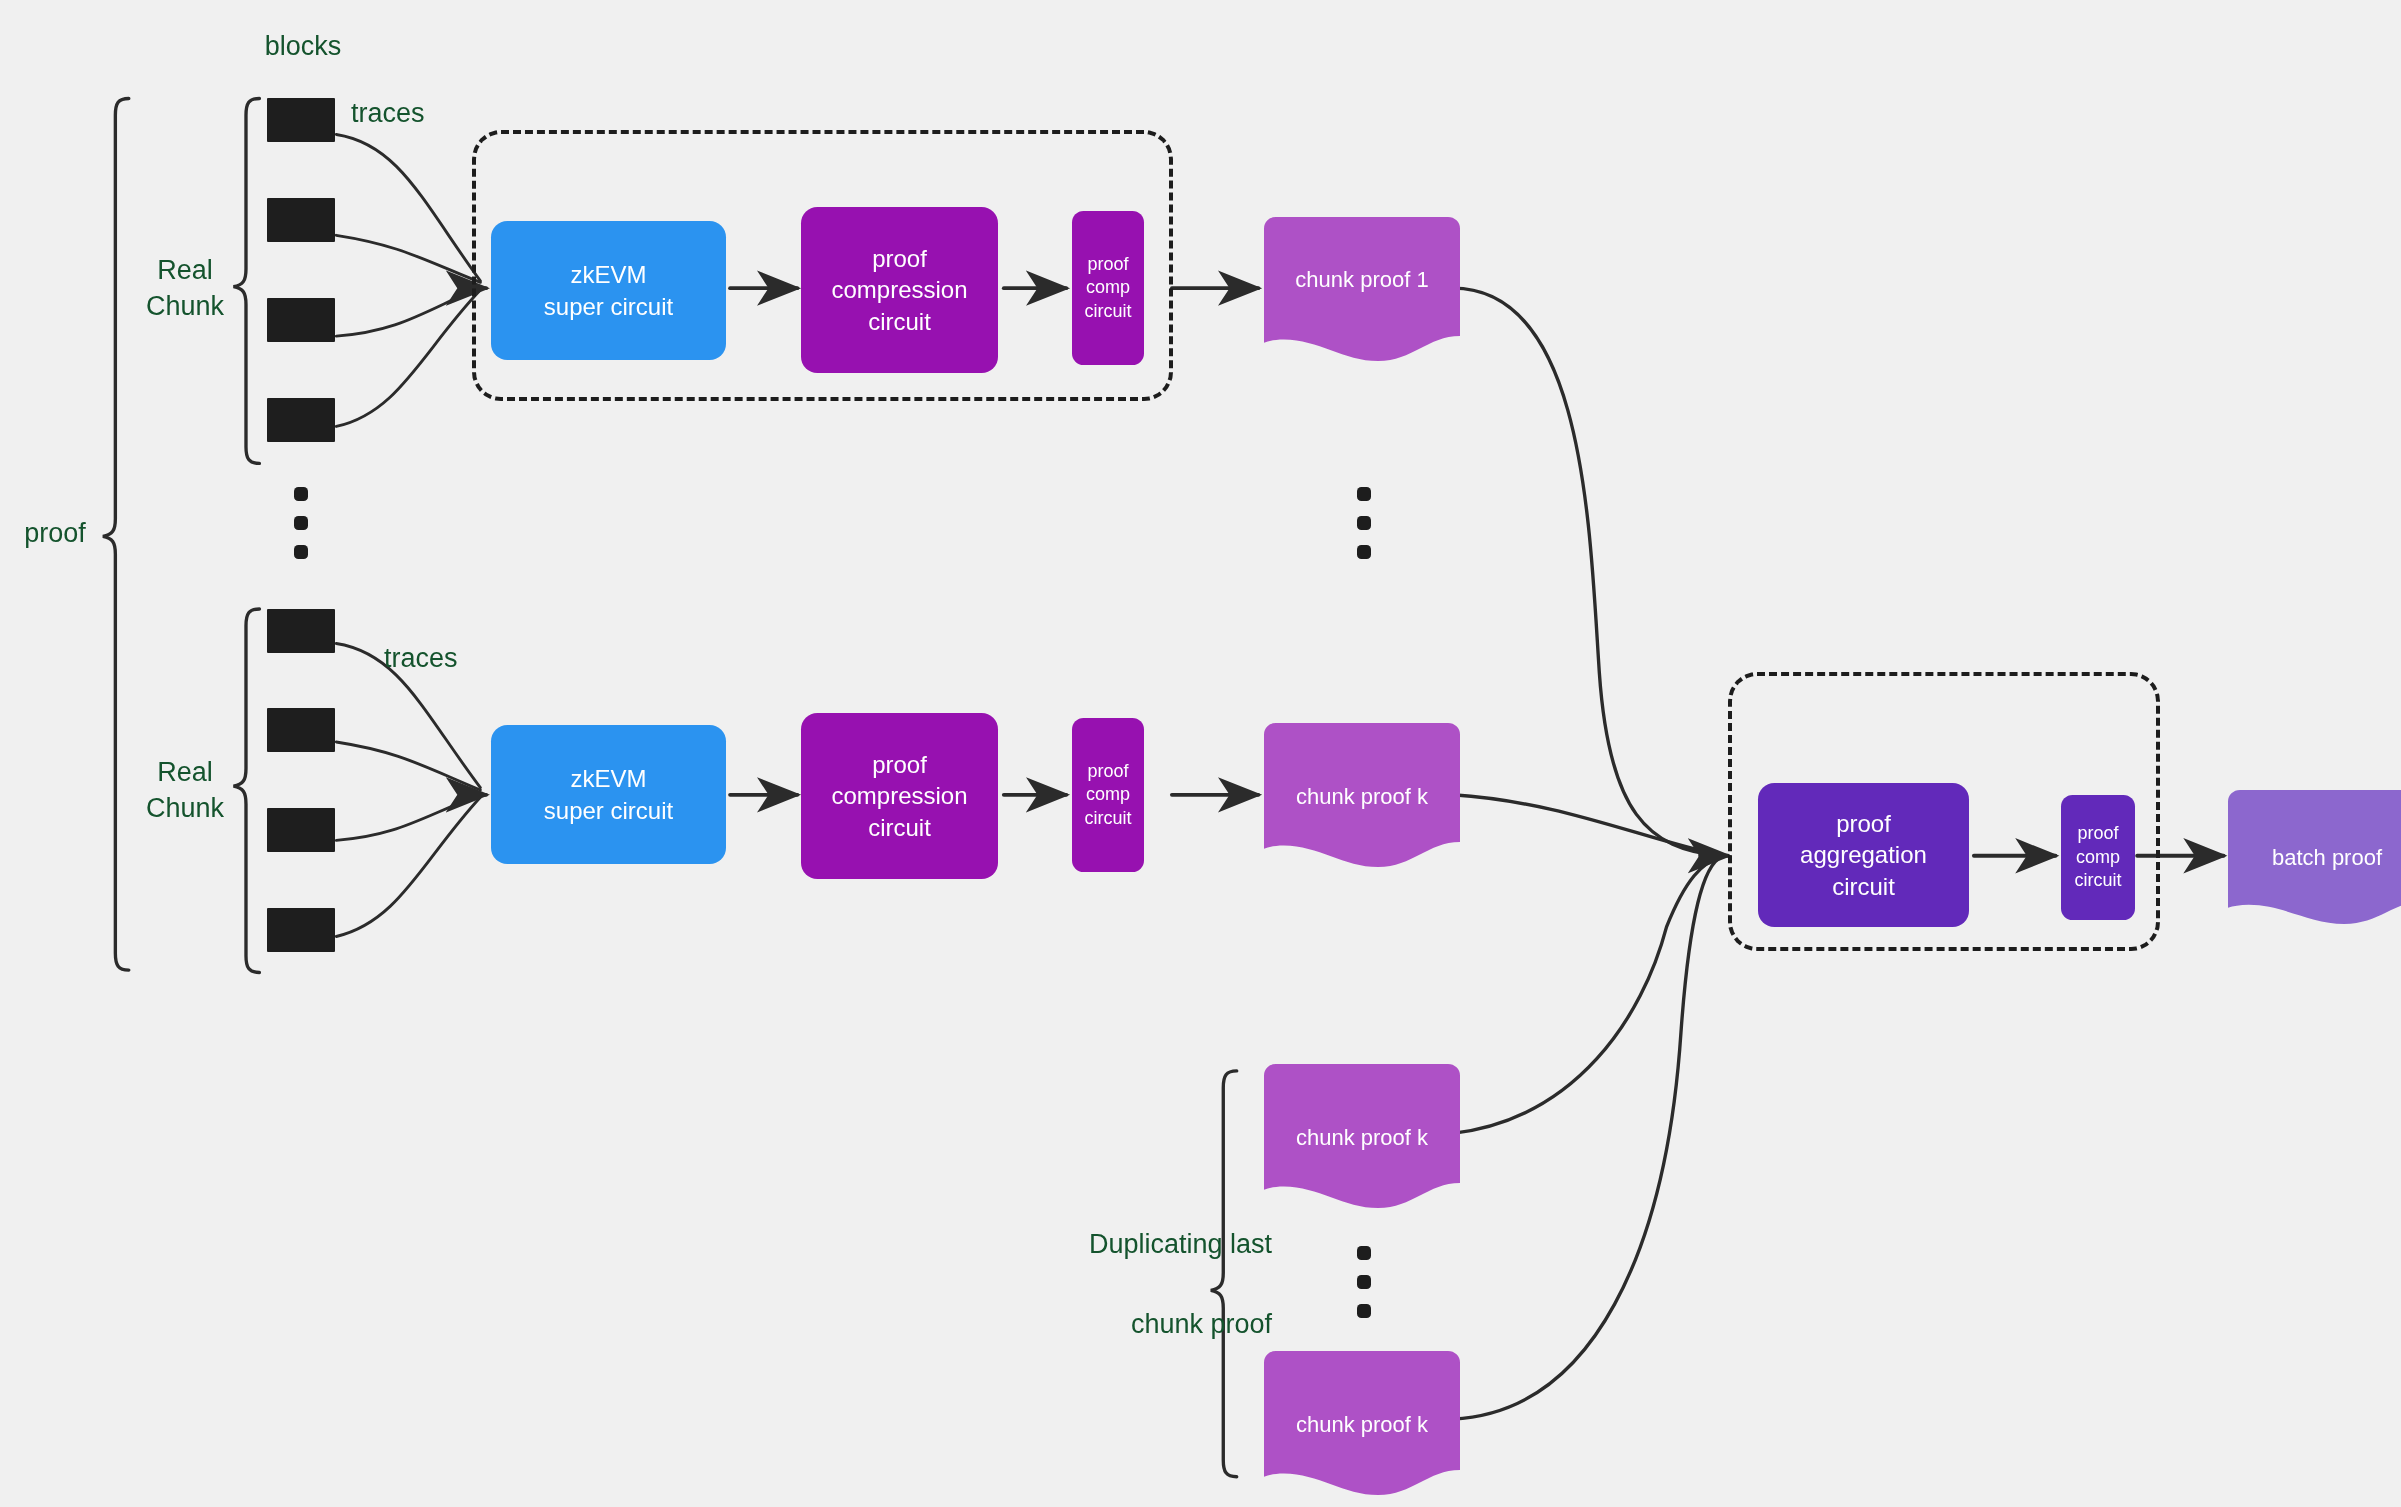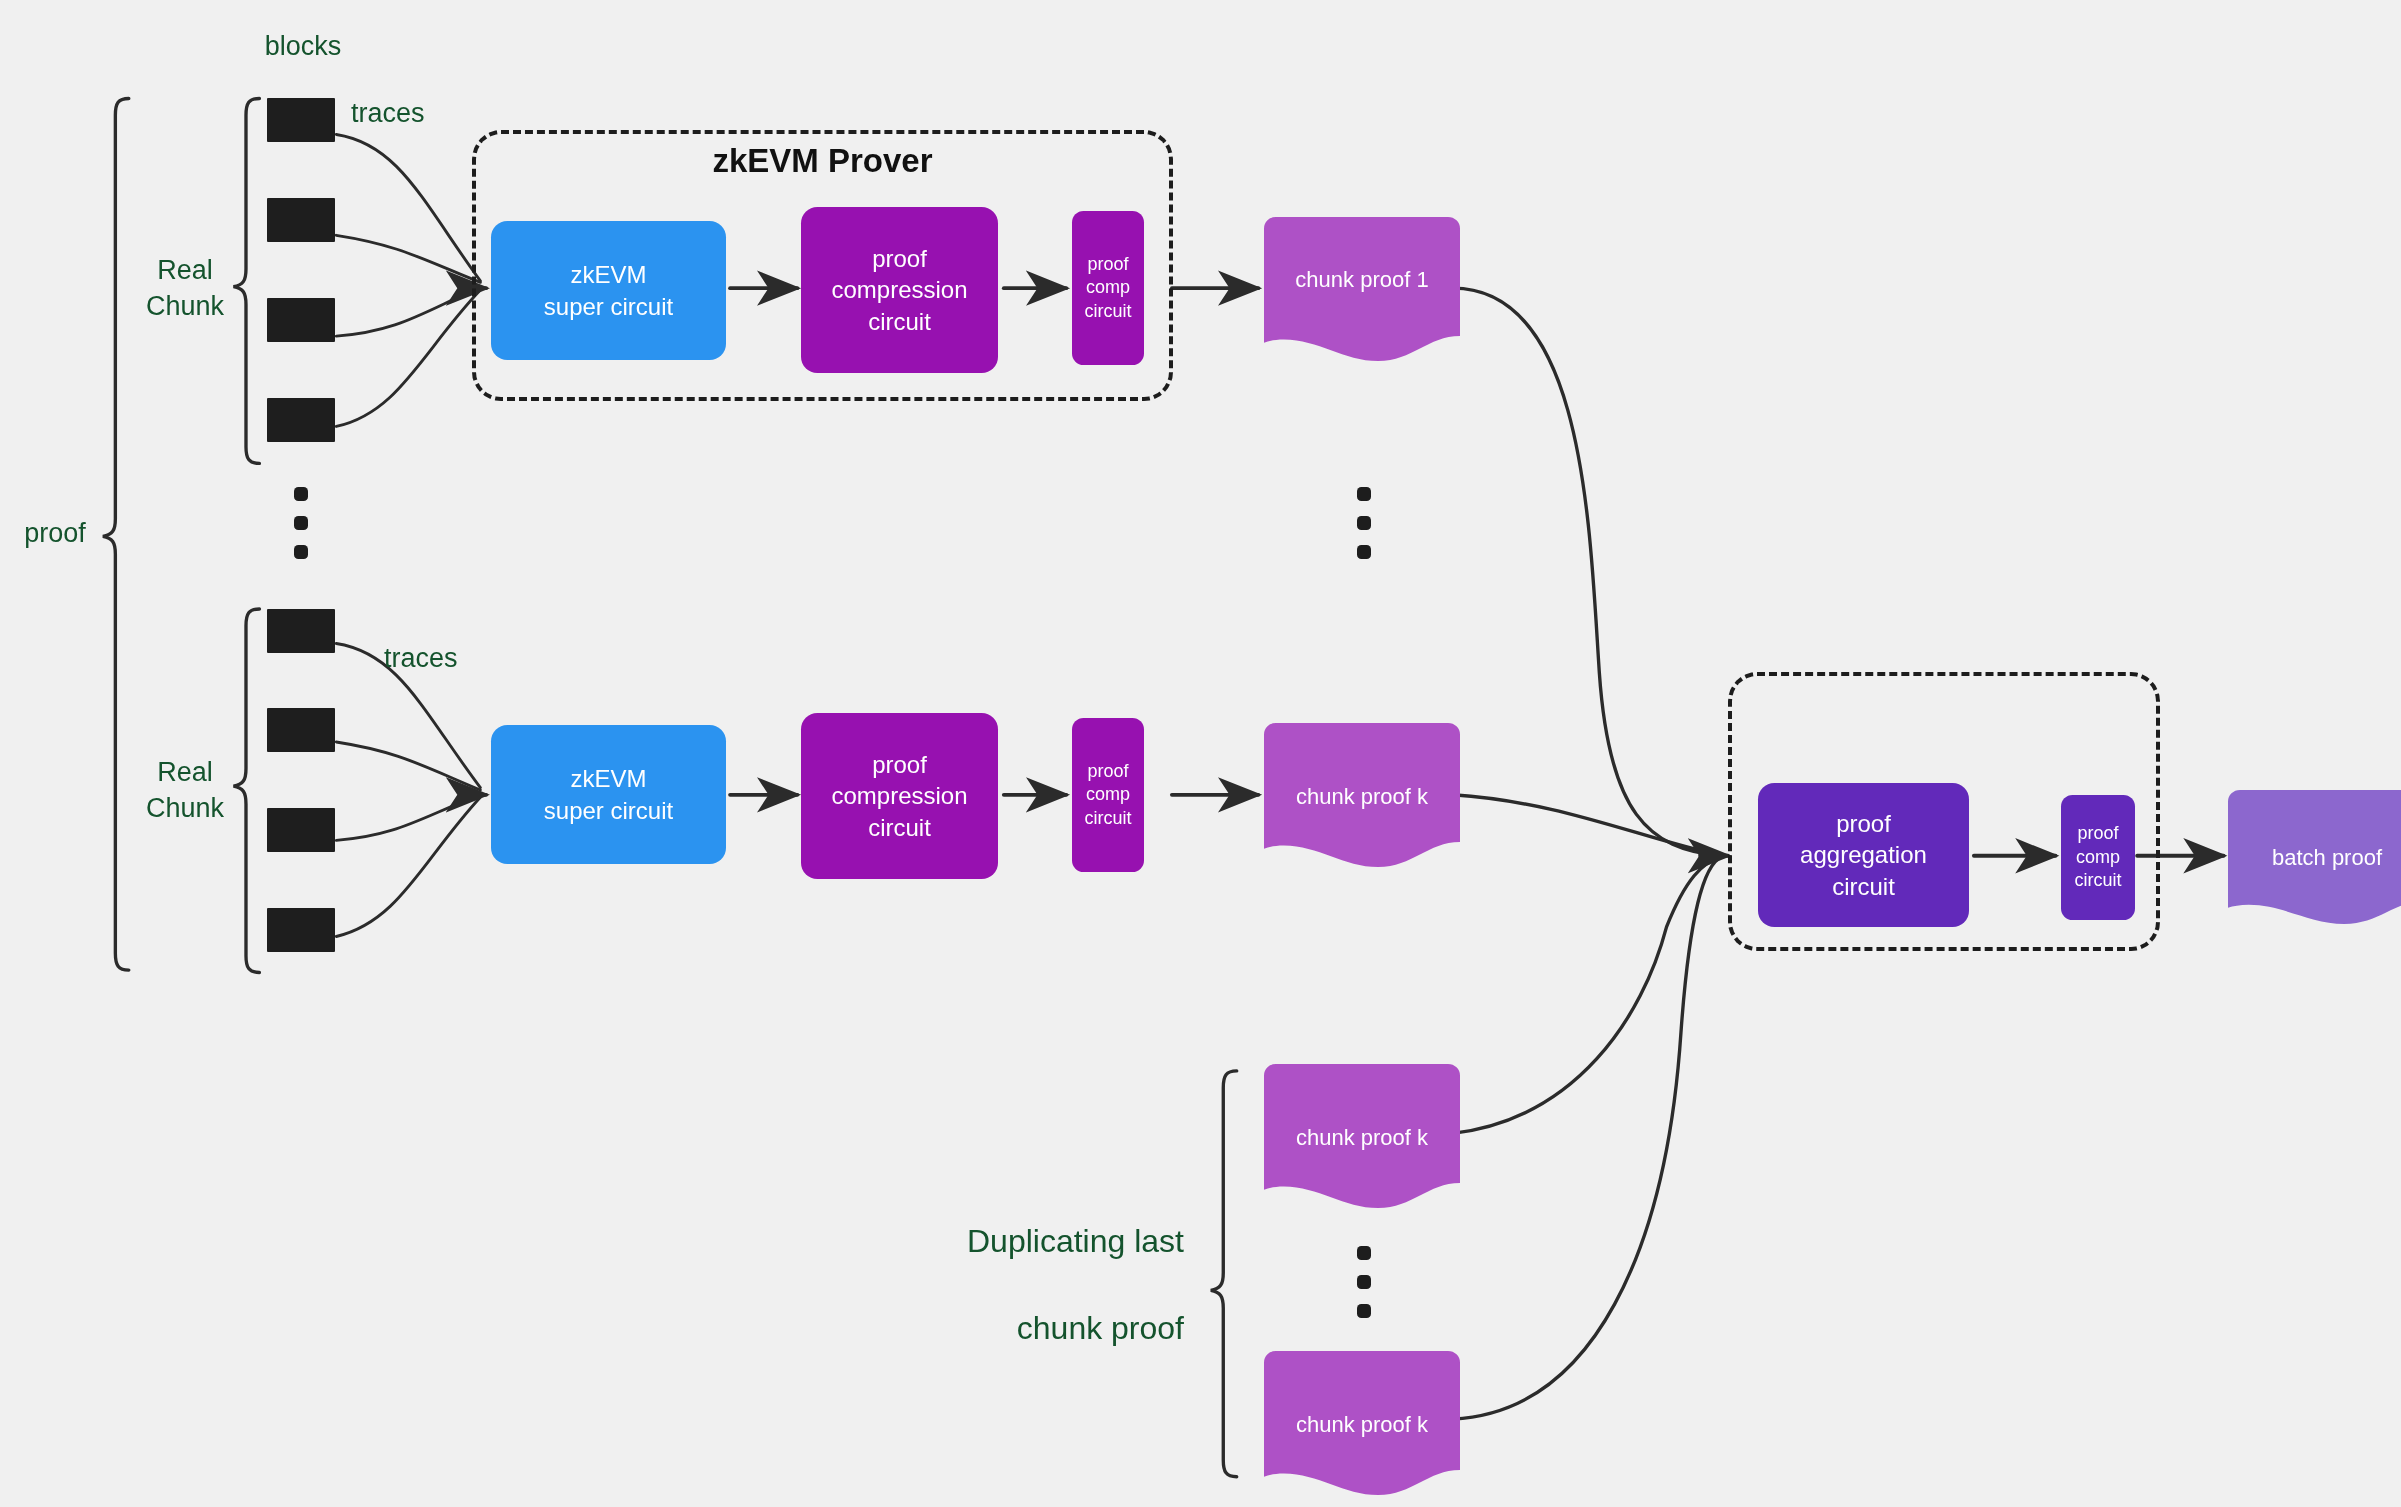--- a/index.html
+++ b/index.html
@@ -117,21 +117,21 @@
 
   <div class="lbl" style="left:130px;top:747px;width:110px;height:86px;font-size:27px;flex-direction:column;line-height:1.35;">
     <span>Real</span>
     <span>Chunk</span>
   </div>
 
   <div class="lbl" style="left:351px;top:96px;width:110px;height:34px;font-size:27px;justify-content:flex-start;">traces</div>
 
   <div class="lbl" style="left:384px;top:641px;width:110px;height:34px;font-size:27px;justify-content:flex-start;">traces</div>
 
-  <div class="lbl" style="left:896px;top:1239px;width:288px;height:91px;font-size:32px;flex-direction:column;line-height:1.38;align-items:flex-end;gap:43px;">
+  <div class="lbl" style="left:984px;top:1239px;width:288px;height:91px;font-size:27px;flex-direction:column;line-height:1.38;align-items:flex-end;gap:43px;">
     <span>Duplicating last</span>
     <span>chunk proof</span>
   </div>
 
   <div class="node block" style="left:267px;top:98px;width:68px;height:44px;"></div>
   <div class="node block" style="left:267px;top:198px;width:68px;height:44px;"></div>
   <div class="node block" style="left:267px;top:298px;width:68px;height:44px;"></div>
   <div class="node block" style="left:267px;top:398px;width:68px;height:44px;"></div>
 
   <div class="dots" style="left:294px;top:487px;">
@@ -139,21 +139,20 @@
       <i></i>
       <i></i>
   </div>
 
   <div class="node block" style="left:267px;top:609px;width:68px;height:44px;"></div>
   <div class="node block" style="left:267px;top:708px;width:68px;height:44px;"></div>
   <div class="node block" style="left:267px;top:808px;width:68px;height:44px;"></div>
   <div class="node block" style="left:267px;top:908px;width:68px;height:44px;"></div>
 
   <div class="dashbox" style="left:472px;top:130px;width:701px;height:271px;"></div>
-  <div class="dashtitle" style="left:472px;top:139px;width:701px;height:43px;font-size:33px;">zkEVM Prover</div>
 
   <div class="node circuit" style="left:491px;top:221px;width:235px;height:139px;background:#2b93f0;font-size:24px;">
     <span>zkEVM<br>super circuit</span>
   </div>
 
   <div class="node circuit" style="left:801px;top:207px;width:197px;height:166px;background:#9711b0;font-size:24px;">
     <span>proof<br>compression<br>circuit</span>
   </div>
 
   <div class="node circuit small" style="left:1072px;top:211px;width:72px;height:154px;background:#9711b0;font-size:18px;">

